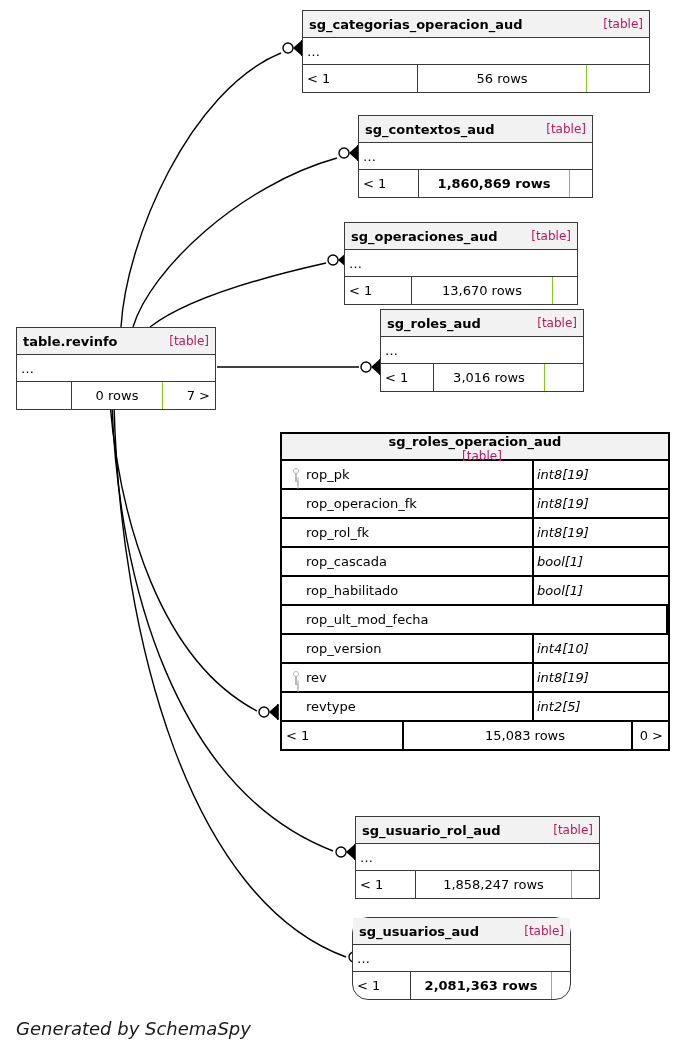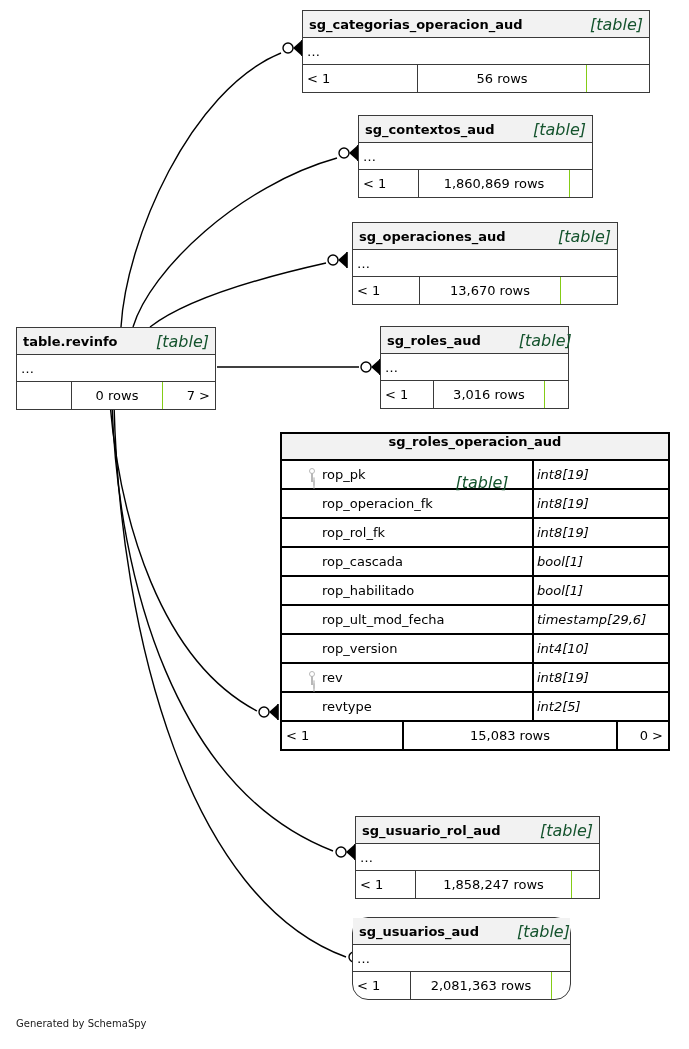--- a/index.html
+++ b/index.html
@@ -40,33 +40,31 @@
   .tbl-title {
     box-sizing: border-box;
     background: #f2f2f2;
     border-bottom: 1px solid #3a3a3a;
     display: flex;
     align-items: center;
     justify-content: space-between;
     padding: 0 6px;
     height: 27px;
     white-space: nowrap;
-    gap: 24px;
   }
   .tbl.thick .tbl-title { border-bottom: 2px solid #000; flex-direction: column; }
   .tbl-name {
     font-weight: bold;
     font-size: 13px;
     color: #000;
   }
   .tbl-kind {
-    font-size: 16px;
-    color: #14532d;
+    font-size: 12px;
+    color: #be185d;
     padding-left: 14px;
-    font-style: italic;
   }
   .row-ellipsis {
     box-sizing: border-box;
     height: 27px;
     display: flex;
     align-items: center;
     padding: 0 4px;
     font-size: 13px;
     color: #000;
     border-bottom: 1px solid #3a3a3a;
@@ -76,21 +74,21 @@
     height: 29px;
     display: flex;
     align-items: stretch;
     border-bottom: 2px solid #000;
     font-size: 13px;
   }
   .col-name {
     flex: 1 1 auto;
     display: flex;
     align-items: center;
-    padding-left: 20px;
+    padding-left: 4px;
     border-right: 2px solid #000;
     color: #000;
   }
   .col-type {
     width: 131px;
     display: flex;
     align-items: center;
     padding-left: 3px;
     color: #000;
     font-style: italic;
@@ -148,22 +146,23 @@
   }
   .foot-right {
     justify-content: flex-end;
     padding-right: 5px;
   }
   .tbl.thick .foot-left, .tbl.thick .foot-mid { border-right: 2px solid #000; }
   .footer-note {
     position: absolute;
     left: 16px;
     top: 1018px;
-    font-size: 10px;
+    font-size: 18px;
     color: #1a1a1a;
+    font-style: italic;
   }
 </style>
 </head>
 <body>
 
 <div id="canvas">
 
   <svg class="edges" viewBox="0 0 689 1049" xmlns="http://www.w3.org/2000/svg">
     <g fill="none" stroke="#000000" stroke-width="1.4">
 
@@ -236,26 +235,26 @@
   </div>
 
   <div class="tbl" style="left:358px; top:115px; width:235px;">
     <div class="tbl-title">
       <span class="tbl-name">sg_contextos_aud</span>
       <span class="tbl-kind">[table]</span>
     </div>
     <div class="row-ellipsis">…</div>
     <div class="foot-row">
       <div class="foot-cell foot-left" style="width:55px;">&lt; 1</div>
-      <div class="foot-cell foot-mid" style="width:150px;">1,860,869 rows</div>
-      <div class="foot-cell foot-right" style="flex:1;"></div>
-    </div>
-  </div>
-
-  <div class="tbl" style="left:352px; top:222px; width:266px;">
+      <div class="foot-cell foot-mid" style="width:150px;font-weight:bold;">1,860,869 rows</div>
+      <div class="foot-cell foot-right" style="flex:1;"></div>
+    </div>
+  </div>
+
+  <div class="tbl" style="left:344px; top:222px; width:234px;">
     <div class="tbl-title">
       <span class="tbl-name">sg_operaciones_aud</span>
       <span class="tbl-kind">[table]</span>
     </div>
     <div class="row-ellipsis">…</div>
     <div class="foot-row">
       <div class="foot-cell foot-left" style="width:62px;">&lt; 1</div>
       <div class="foot-cell foot-mid" style="width:140px;">13,670 rows</div>
       <div class="foot-cell foot-right" style="flex:1;"></div>
     </div>
@@ -267,21 +266,21 @@
       <span class="tbl-kind">[table]</span>
     </div>
     <div class="row-ellipsis">…</div>
     <div class="foot-row">
       <div class="foot-cell foot-left" style="width:50px;"></div>
       <div class="foot-cell foot-mid" style="width:90px;">0 rows</div>
       <div class="foot-cell foot-right" style="flex:1;">7 &gt;</div>
     </div>
   </div>
 
-  <div class="tbl" style="left:380px; top:326px; width:189px;">
+  <div class="tbl" style="left:380px; top:309px; width:204px;">
     <div class="tbl-title">
       <span class="tbl-name">sg_roles_aud</span>
       <span class="tbl-kind">[table]</span>
     </div>
     <div class="row-ellipsis">…</div>
     <div class="foot-row">
       <div class="foot-cell foot-left" style="width:48px;">&lt; 1</div>
       <div class="foot-cell foot-mid" style="width:110px;">3,016 rows</div>
       <div class="foot-cell foot-right" style="flex:1;"></div>
     </div>
@@ -333,21 +332,20 @@
         <span>rop_habilitado</span>
       </div>
       <div class="col-type">bool[1]</div>
     </div>
 
     <div class="col-row">
       <div class="col-name">
         <span class="keycell"></span>
         <span>rop_ult_mod_fecha</span>
       </div>
-      <div class="col-type">timestamp[29,6]</div>
     </div>
 
 
     <div class="col-row">
       <div class="col-name">
         <span class="keycell"></span>
         <span>rop_version</span>
       </div>
       <div class="col-type">int4[10]</div>
     </div>
@@ -365,21 +363,21 @@
     <div class="col-row">
       <div class="col-name">
         <span class="keycell"></span>
         <span>revtype</span>
       </div>
       <div class="col-type">int2[5]</div>
     </div>
 
     <div class="foot-row">
       <div class="foot-cell foot-left" style="width:116px;">&lt; 1</div>
-      <div class="foot-cell foot-mid" style="width:212px;">15,083 rows</div>
+      <div class="foot-cell foot-mid" style="width:212px;padding-left:15px;">15,083 rows</div>
       <div class="foot-cell foot-right" style="flex:1;">0 &gt;</div>
     </div>
   </div>
 
   <div class="tbl" style="left:355px; top:816px; width:245px;">
     <div class="tbl-title">
       <span class="tbl-name">sg_usuario_rol_aud</span>
       <span class="tbl-kind">[table]</span>
     </div>
     <div class="row-ellipsis">…</div>
@@ -391,20 +389,20 @@
   </div>
 
   <div class="tbl" style="left:352px; top:917px; width:219px;border-radius:16px;">
     <div class="tbl-title">
       <span class="tbl-name">sg_usuarios_aud</span>
       <span class="tbl-kind">[table]</span>
     </div>
     <div class="row-ellipsis">…</div>
     <div class="foot-row">
       <div class="foot-cell foot-left" style="width:53px;">&lt; 1</div>
-      <div class="foot-cell foot-mid" style="width:140px;">2,081,363 rows</div>
+      <div class="foot-cell foot-mid" style="width:140px;font-weight:bold;">2,081,363 rows</div>
       <div class="foot-cell foot-right" style="flex:1;"></div>
     </div>
   </div>
 
   <div class="footer-note">Generated by SchemaSpy</div>
 
 </div>
 
 </body></html>

